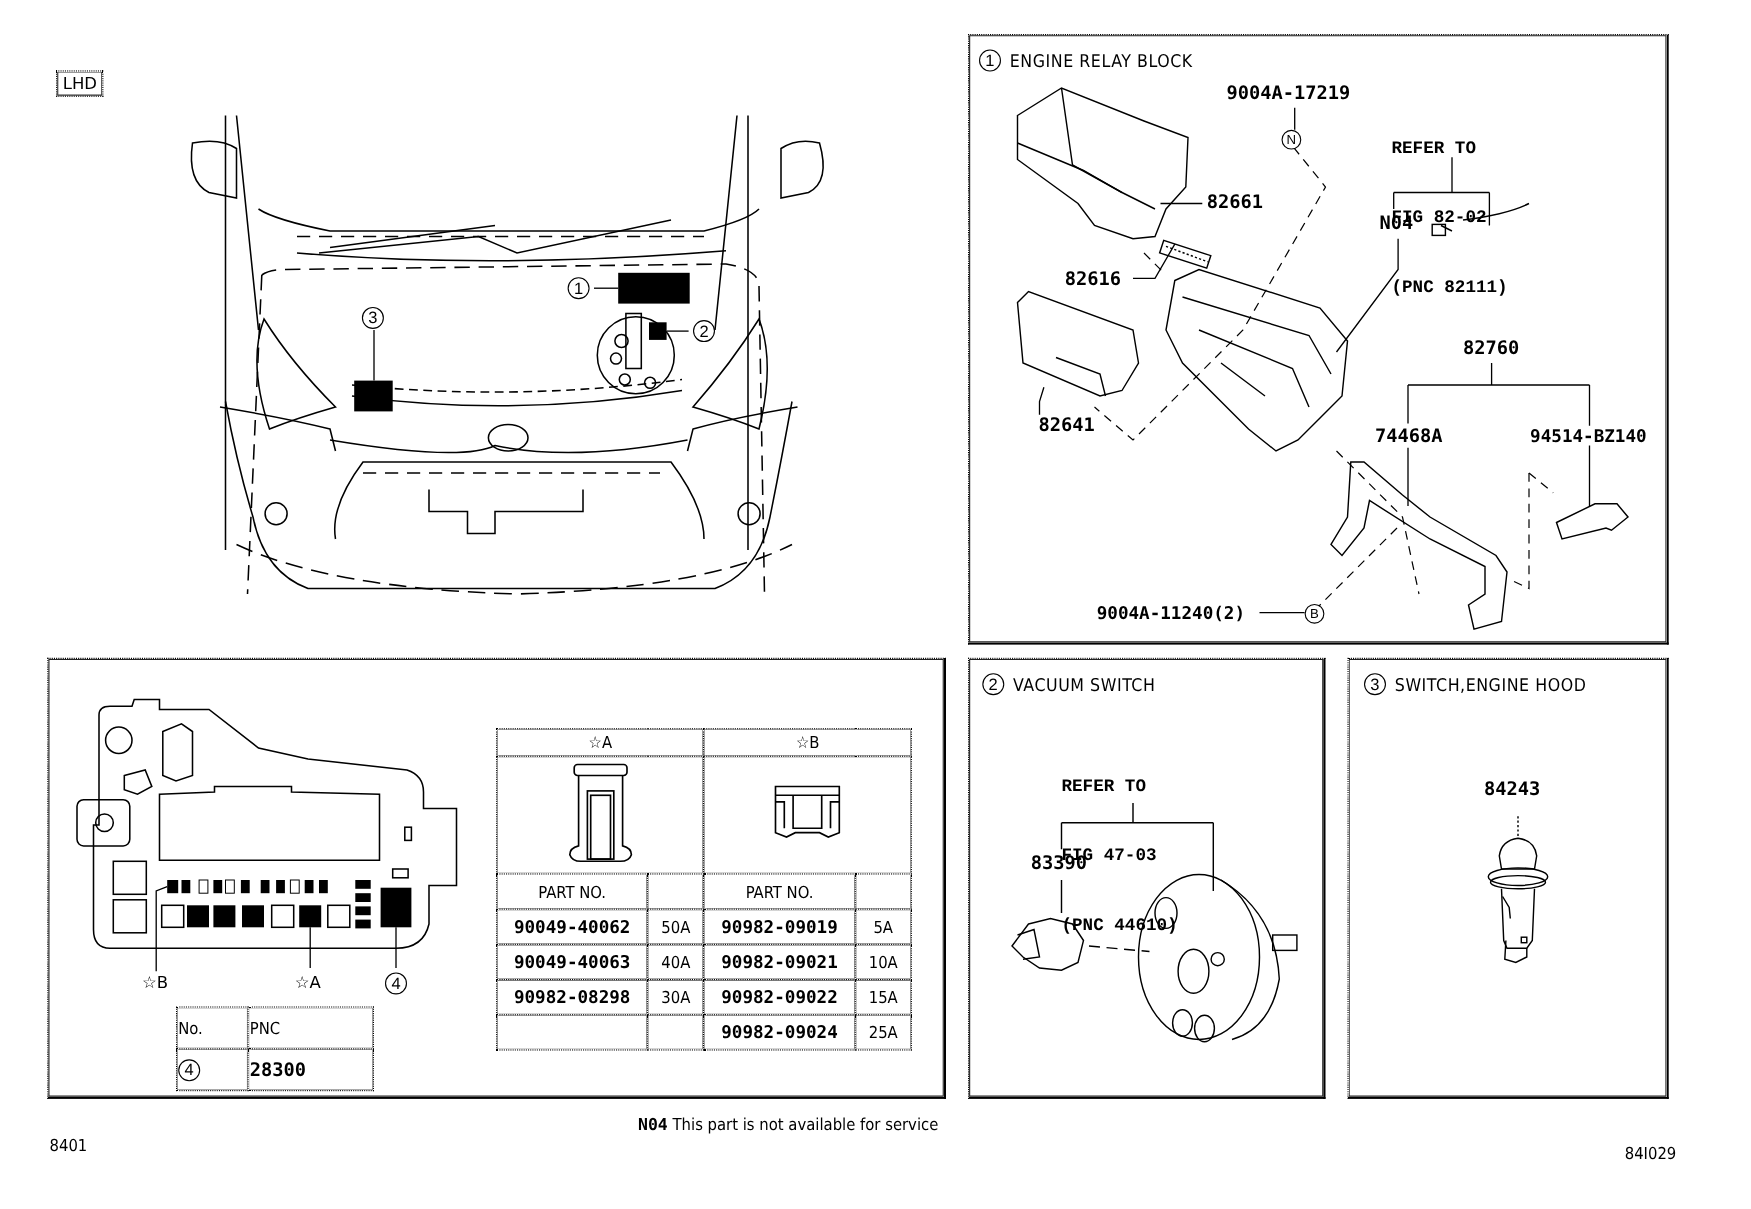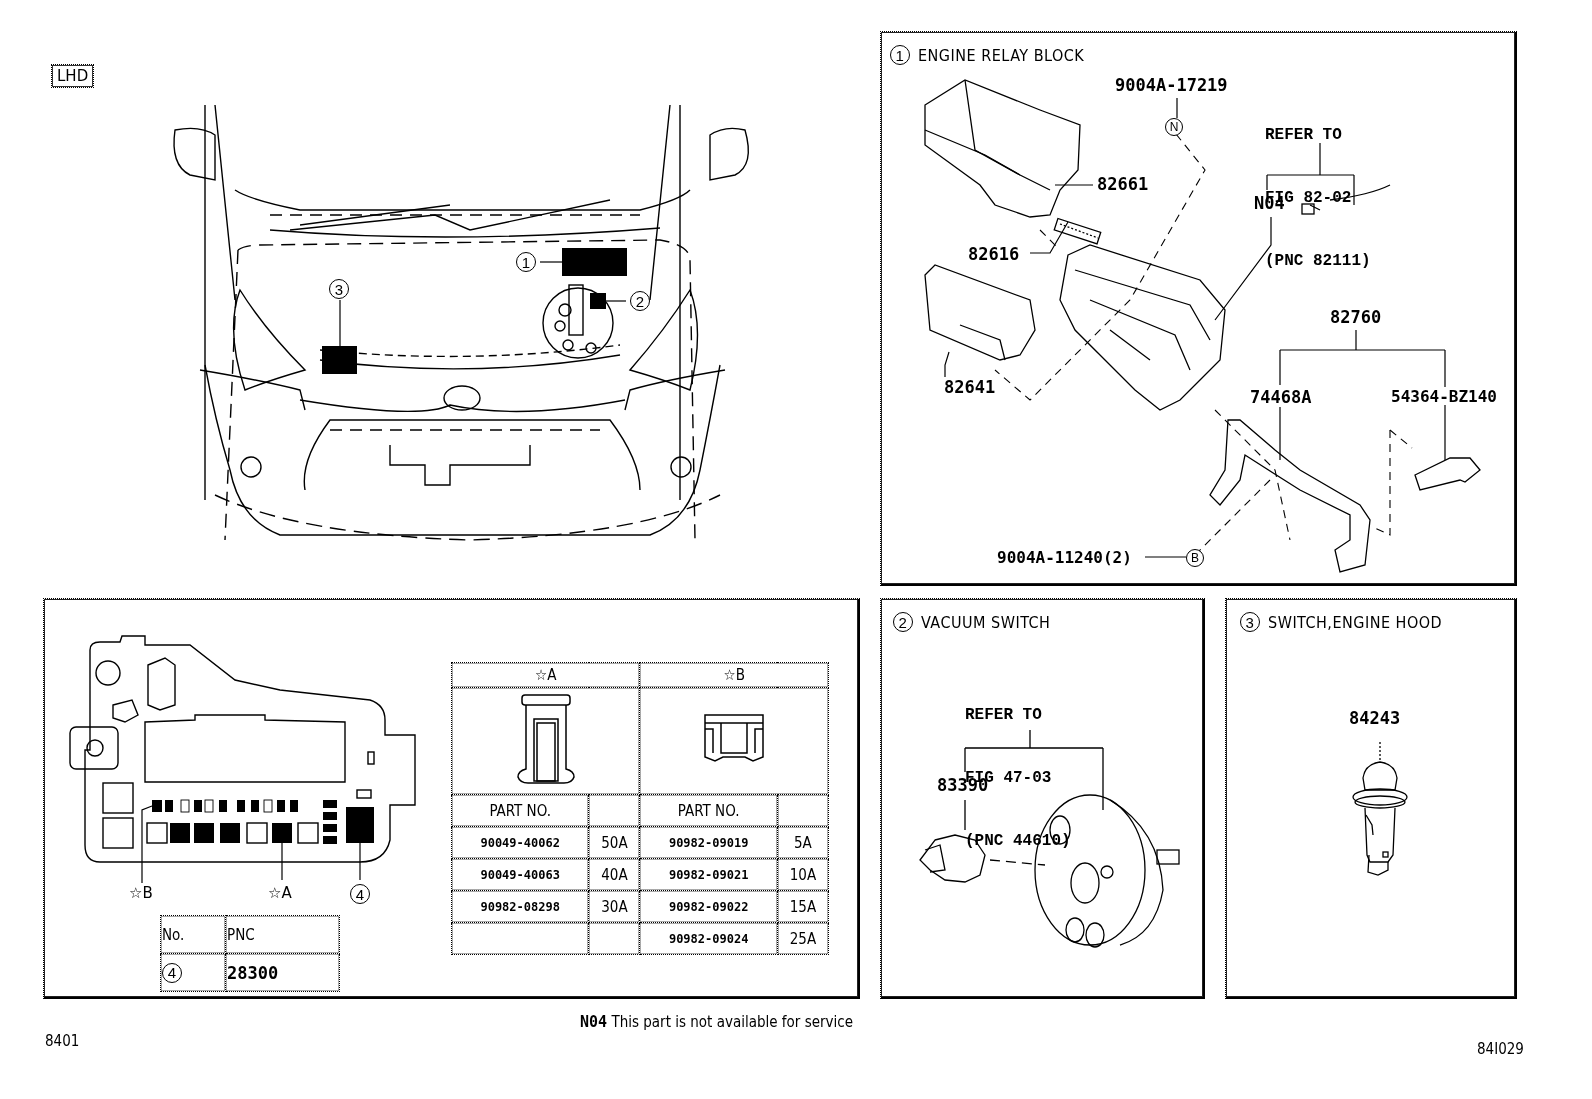--- a/index.html
+++ b/index.html
@@ -8,21 +8,21 @@
   .panel{position:absolute;border:1px dotted #000;box-shadow:inset 0 0 0 1px #222;}
   .panel.thick{border-bottom:2px solid #000;border-right:2px solid #000;}
   .title{position:absolute;font-family:"DejaVu Sans Condensed","DejaVu Sans",sans-serif;font-size:16px;letter-spacing:0.5px;display:flex;align-items:center;gap:8px;}
   .circ{display:inline-flex;align-items:center;justify-content:center;width:20px;height:20px;border:1.5px solid #000;border-radius:50%;font-family:"Liberation Sans",sans-serif;font-size:15px;box-sizing:border-box;background:#fff;}
   .pn{position:absolute;font-family:"DejaVu Sans Mono",monospace;font-weight:bold;font-size:17px;white-space:nowrap;}
   .ref{position:absolute;font-family:"Liberation Mono",monospace;font-weight:bold;font-size:16px;line-height:21px;white-space:pre;}
   svg{position:absolute;left:0;top:0;overflow:visible;}
   .lhd{position:absolute;left:51px;top:64px;border:1px dotted #000;box-shadow:inset 0 0 0 1px #333;padding:2px 5px;font-family:"DejaVu Sans","Liberation Sans",sans-serif;font-size:15px;}
   table.fuse{position:absolute;border-collapse:collapse;font-size:15px;}
   table.fuse td{border:1px dotted #000;box-shadow:inset 0 0 0 0.5px #555;text-align:center;padding:0;height:31px;}
-  table.fuse td.b{font-family:"DejaVu Sans Mono",monospace;font-weight:bold;font-size:12px;}
+  table.fuse td.b{font-family:"DejaVu Sans Mono",monospace;font-weight:bold;font-size:16px;}
   table.fuse td.s{font-family:"DejaVu Sans Condensed","DejaVu Sans",sans-serif;font-size:15px;}
   table.pnc{position:absolute;border-collapse:collapse;}
   table.pnc td{border:1px dotted #000;box-shadow:inset 0 0 0 0.5px #555;height:35px;font-family:"DejaVu Sans Condensed","DejaVu Sans",sans-serif;font-size:15px;}
   .footer{position:absolute;font-family:"DejaVu Sans Condensed","DejaVu Sans",sans-serif;font-size:15px;}
   .note{position:absolute;left:580px;top:1013px;font-size:15px;font-family:"DejaVu Sans Condensed","DejaVu Sans",sans-serif;}
   .note b{font-family:"DejaVu Sans Mono",monospace;}
 </style>
 </head>
 <body>
 
@@ -148,21 +148,21 @@
 <span class="abs circ" style="left:1165px;top:118px;width:18px;height:18px;font-size:12px;">N</span>
 <span class="abs circ" style="left:1186px;top:549px;width:18px;height:18px;font-size:12px;">B</span>
 
 <span class="pn" style="left:1115px;top:75px;">9004A-17219</span>
 <span class="pn" style="left:1097px;top:174px;">82661</span>
 <span class="pn" style="left:968px;top:244px;">82616</span>
 <span class="pn" style="left:944px;top:377px;">82641</span>
 <span class="pn" style="left:1254px;top:193px;">N04</span>
 <span class="pn" style="left:1330px;top:307px;">82760</span>
 <span class="pn" style="left:1250px;top:387px;">74468A</span>
-<span class="pn" style="left:1391px;top:387px;font-size:16px;">54364-BZ140</span>
+<span class="pn" style="left:1391px;top:387px;font-size:16px;">94514-BZ140</span>
 <span class="pn" style="left:997px;top:548px;font-size:16px;"><span>9004A-11240</span><span>(2)</span></span>
 
 <div class="ref" style="left:1265px;top:83px;">
   <div>REFER TO</div>
   <div>FIG 82-02</div>
   <div>(PNC 82111)</div>
 </div>
 
 <div class="panel thick" style="left:43px;top:598px;width:814px;height:398px;"></div>
 <svg width="1592" height="1099">

